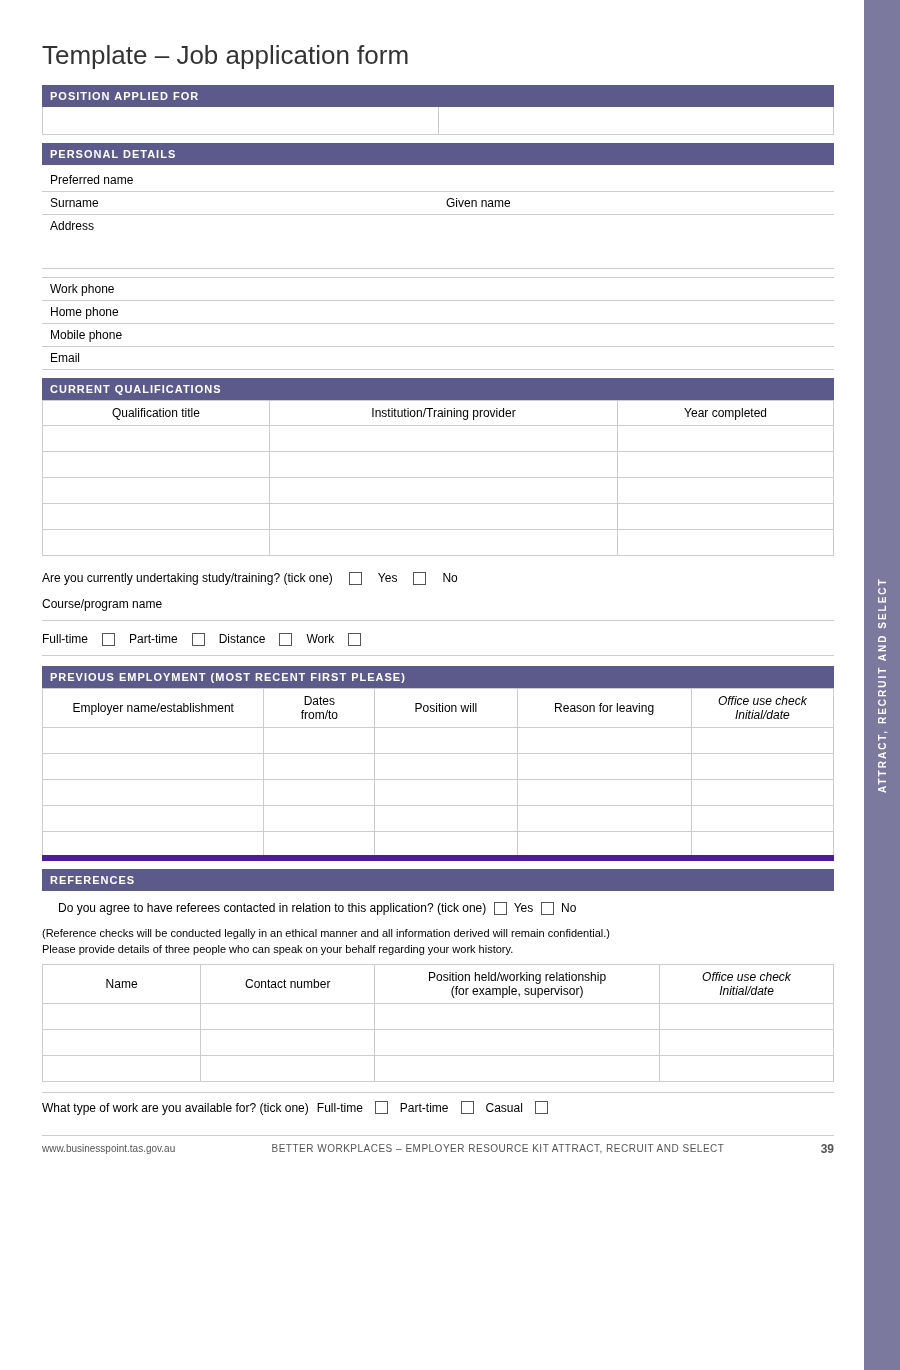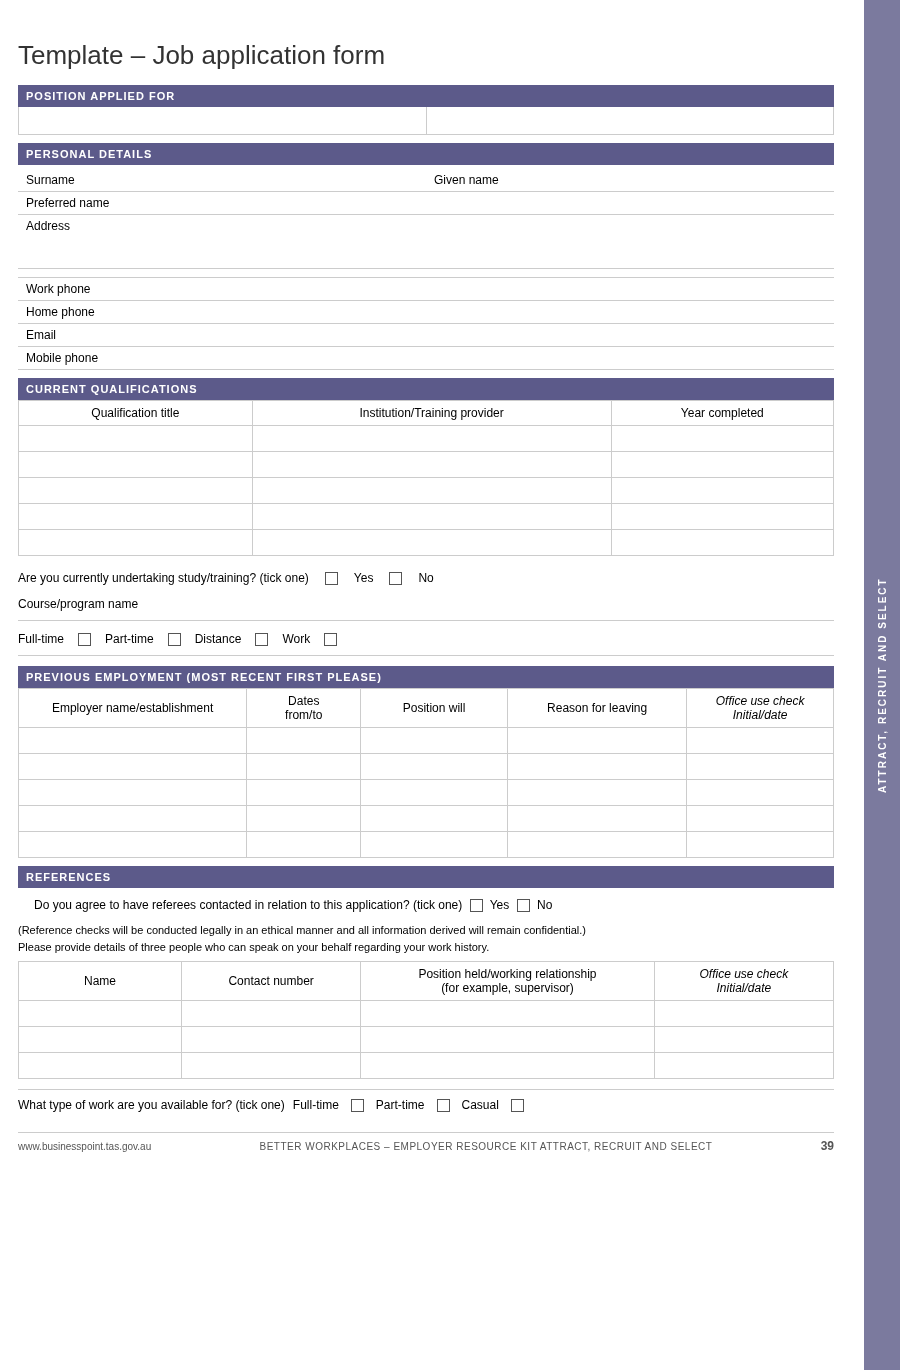--- a/index.html
+++ b/index.html
@@ -10,21 +10,21 @@
       min-height: 1370px;
       position: relative;
     }
     .page-container {
       display: flex;
       width: 900px;
       min-height: 1370px;
     }
     .main-content {
       flex: 1;
-      padding: 40px 30px 60px 18px;
+      padding: 40px 30px 60px 42px;
       position: relative;
     }
     .side-tab {
       width: 36px;
       background: #7b7a9e;
       display: flex;
       align-items: center;
       justify-content: center;
       writing-mode: vertical-rl;
       text-orientation: mixed;
@@ -183,26 +183,26 @@
       <div style="flex:1; padding:4px 8px; font-size:12px;"></div>
     </div>
 
     <div class="mb8"></div>
 
     <div class="section-header mb4">PERSONAL DETAILS</div>
 
     <table class="personal-table">
       <tbody>
           <tr>
+        <td>Preferred name</td>
+        <td></td>
+      </tr>
+      <tr>
         <td class="half">Surname</td>
         <td class="half">Given name</td>
-      </tr>
-      <tr>
-        <td>Preferred name</td>
-        <td></td>
       </tr>
       <tr>
         <td class="address-td" colspan="2">Address</td>
       </tr>
       <tr>
         <td style="height:8px;" colspan="2"></td>
       </tr>
     </tbody>
       </table>
 
@@ -210,25 +210,25 @@
       <tbody>
           <tr>
         <td>Work phone</td>
         <td></td>
       </tr>
       <tr>
         <td>Home phone</td>
         <td></td>
       </tr>
       <tr>
+        <td>Mobile phone</td>
+        <td></td>
+      </tr>
+      <tr>
         <td>Email</td>
-        <td></td>
-      </tr>
-      <tr>
-        <td>Mobile phone</td>
         <td></td>
       </tr>
     </tbody>
       </table>
 
     <div class="mb8"></div>
 
     <div class="section-header">CURRENT QUALIFICATIONS</div>
     <table class="qual-table">
       <thead>
@@ -284,21 +284,21 @@
         <span>Part-time</span>
         <span class="checkbox-inline"></span>
         <span>Distance</span>
         <span class="checkbox-inline"></span>
         <span>Work</span>
         <span class="checkbox-inline"></span>
       </div>
     </div>
 
     <div class="section-header">PREVIOUS EMPLOYMENT (MOST RECENT FIRST PLEASE)</div>
-    <table style="width:100%; border-collapse:collapse; border-left:1px solid #ccc; border-right:1px solid #ccc; border-bottom:1px solid #4c1d95;">
+    <table style="width:100%; border-collapse:collapse; border-left:1px solid #ccc; border-right:1px solid #ccc; border-bottom:6px solid #4c1d95;">
       <thead>
         <tr>
           <th style="border:1px solid #ccc; padding:5px 6px; font-size:12px; font-weight:normal; text-align:center; width:28%;">Employer name/establishment</th>
           <th style="border:1px solid #ccc; padding:5px 6px; font-size:12px; font-weight:normal; text-align:center; width:14%;">Dates<br>from/to</th>
           <th style="border:1px solid #ccc; padding:5px 6px; font-size:12px; font-weight:normal; text-align:center; width:18%;">Position will</th>
           <th style="border:1px solid #ccc; padding:5px 6px; font-size:12px; font-weight:normal; text-align:center; width:22%;">Reason for leaving</th>
           <th style="border:1px solid #ccc; padding:5px 6px; font-size:12px; font-weight:normal; text-align:center; font-style:italic; width:18%;">Office use check<br>Initial/date</th>
         </tr>
       </thead>
       <tbody>

